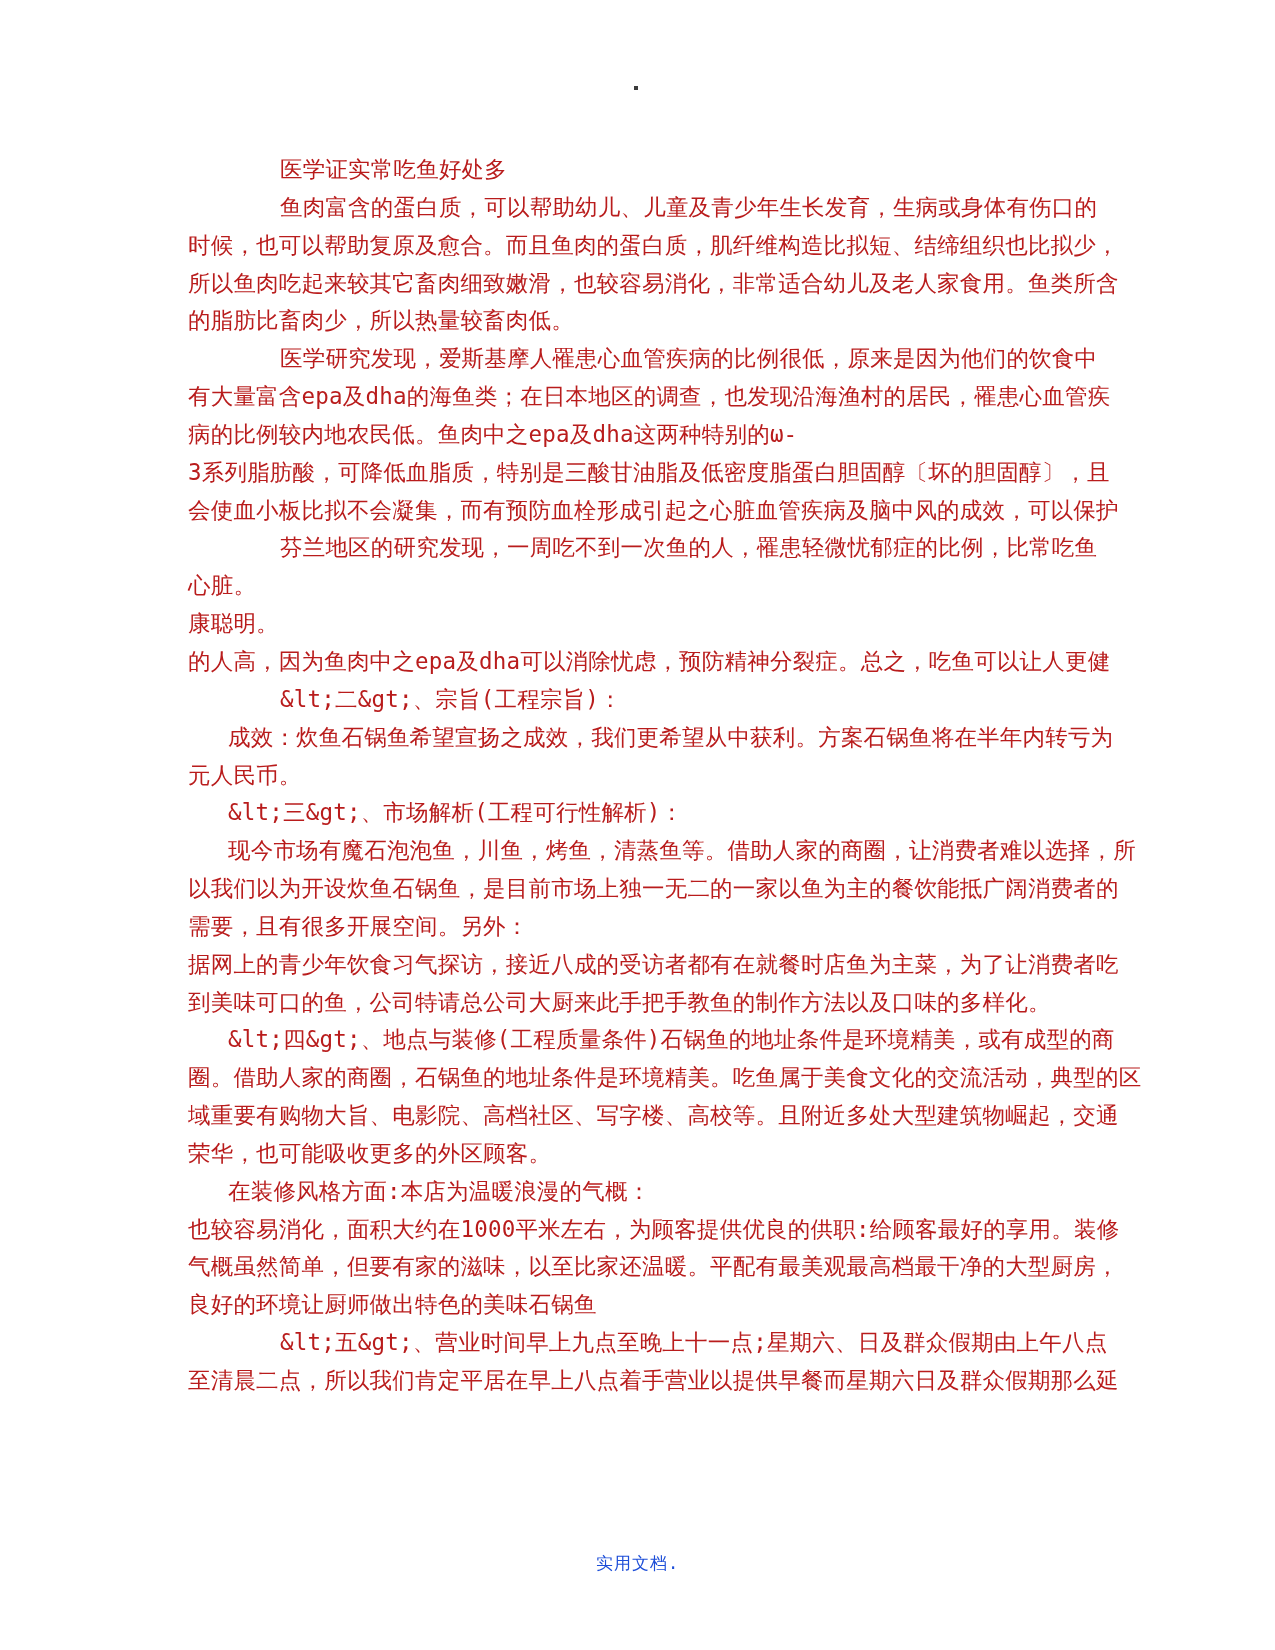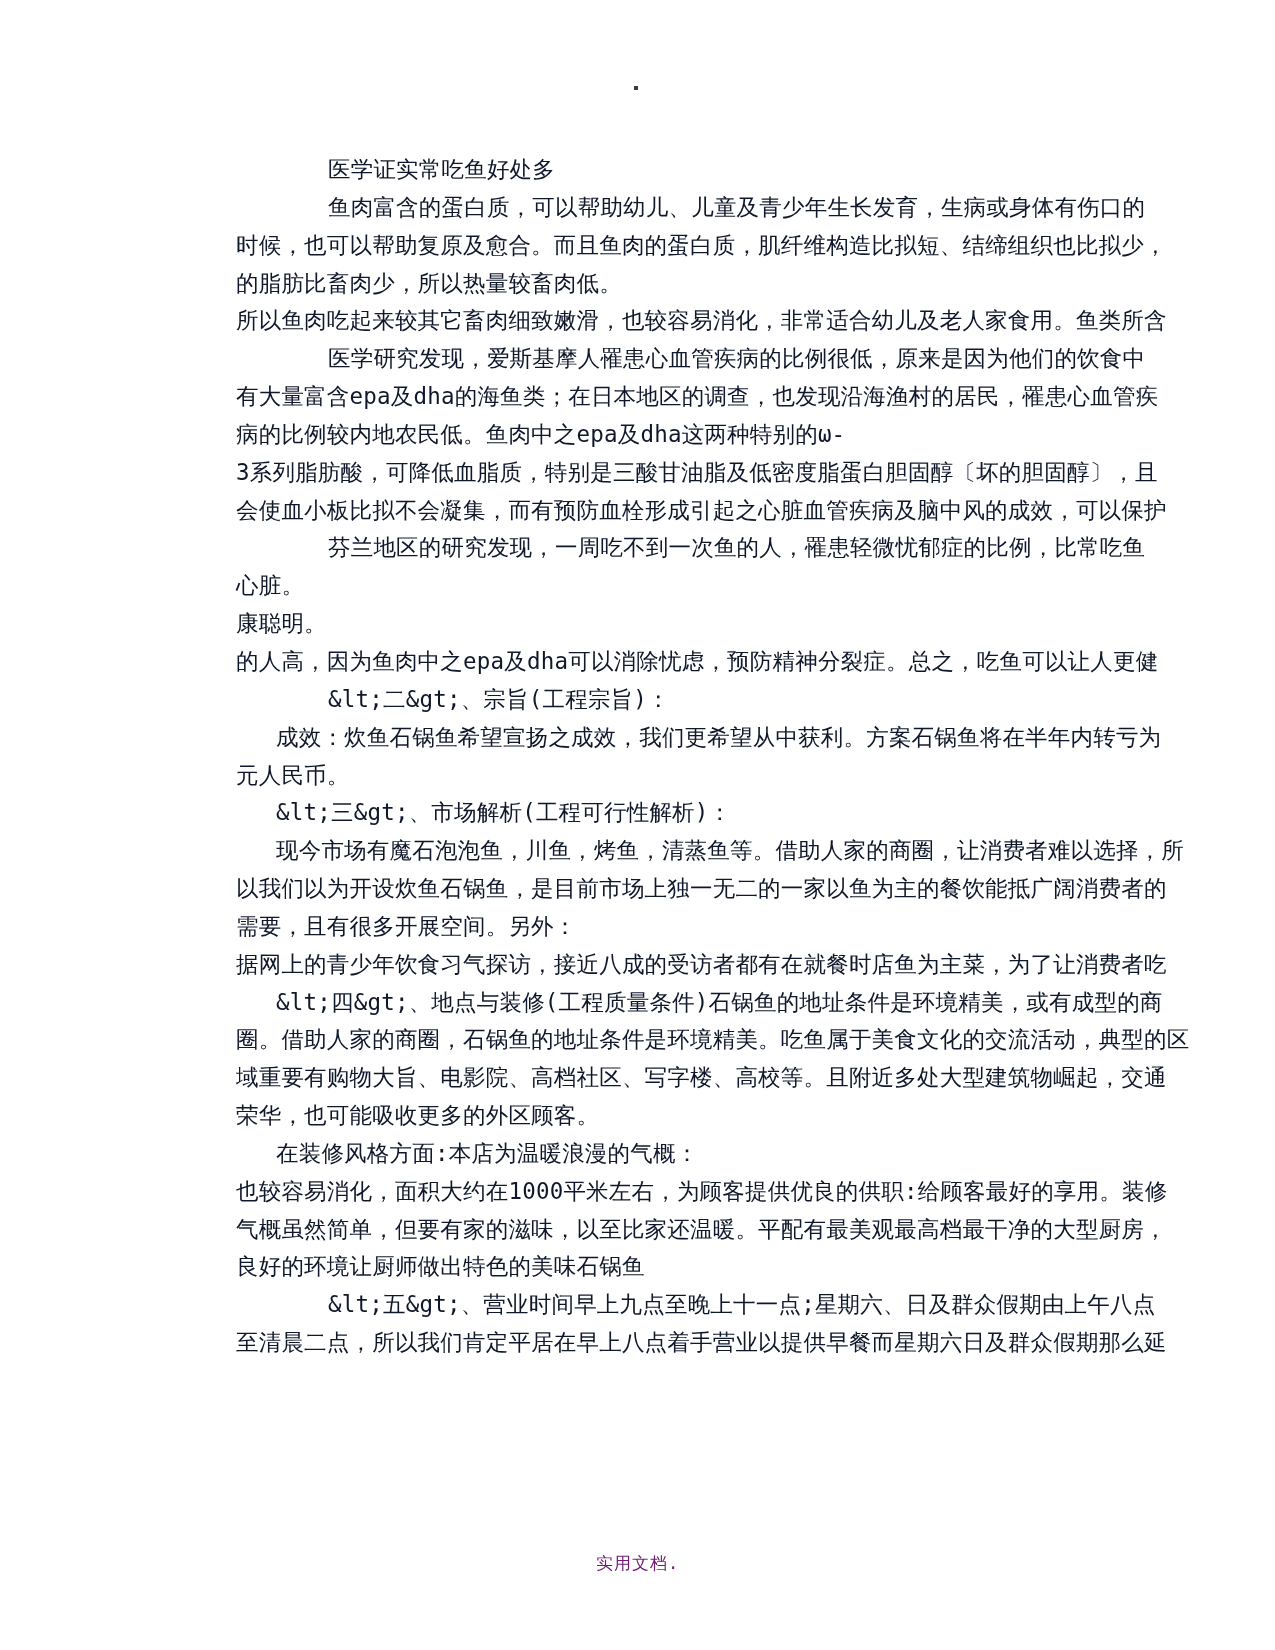--- a/index.html
+++ b/index.html
@@ -26,68 +26,68 @@
   .content {
     position: absolute;
     left: 188px;
     top: 151px;
     width: 905px;
   }
   .line {
     height: 37.85px;
     line-height: 37.85px;
     font-size: 22.5px;
-    color: #0f172a;
+    color: #b91c1c;
     white-space: nowrap;
     letter-spacing: 0.2px;
-    margin-left: 48px;
   }
   .ind-xl { padding-left: 92px; }
   .ind-sm { padding-left: 40px; }
   .ind-none { padding-left: 0; }
   .footer {
     position: absolute;
     left: 0;
     top: 1552px;
     width: 100%;
     text-align: center;
     font-size: 17px;
-    color: #701a75;
+    color: #1d4ed8;
     letter-spacing: 1px;
   }
 </style>
 </head>
 <body>
 
 <div class="page">
   <div class="stray-dot"></div>
   <div class="content">
     <div>
         <div class="line ind-xl">医学证实常吃鱼好处多</div>
         <div class="line ind-xl">鱼肉富含的蛋白质，可以帮助幼儿、儿童及青少年生长发育，生病或身体有伤口的</div>
         <div class="line ind-none">时候，也可以帮助复原及愈合。而且鱼肉的蛋白质，肌纤维构造比拟短、结缔组织也比拟少，</div>
+        <div class="line ind-none">所以鱼肉吃起来较其它畜肉细致嫩滑，也较容易消化，非常适合幼儿及老人家食用。鱼类所含</div>
         <div class="line ind-none">的脂肪比畜肉少，所以热量较畜肉低。</div>
-        <div class="line ind-none">所以鱼肉吃起来较其它畜肉细致嫩滑，也较容易消化，非常适合幼儿及老人家食用。鱼类所含</div>
         <div class="line ind-xl">医学研究发现，爱斯基摩人罹患心血管疾病的比例很低，原来是因为他们的饮食中</div>
         <div class="line ind-none">有大量富含epa及dha的海鱼类；在日本地区的调查，也发现沿海渔村的居民，罹患心血管疾</div>
         <div class="line ind-none">病的比例较内地农民低。鱼肉中之epa及dha这两种特别的ω-</div>
         <div class="line ind-none">3系列脂肪酸，可降低血脂质，特别是三酸甘油脂及低密度脂蛋白胆固醇〔坏的胆固醇〕，且</div>
         <div class="line ind-none">会使血小板比拟不会凝集，而有预防血栓形成引起之心脏血管疾病及脑中风的成效，可以保护</div>
         <div class="line ind-xl">芬兰地区的研究发现，一周吃不到一次鱼的人，罹患轻微忧郁症的比例，比常吃鱼</div>
         <div class="line ind-none">心脏。</div>
         <div class="line ind-none">康聪明。</div>
         <div class="line ind-none">的人高，因为鱼肉中之epa及dha可以消除忧虑，预防精神分裂症。总之，吃鱼可以让人更健</div>
         <div class="line ind-xl">&amp;lt;二&amp;gt;、宗旨(工程宗旨)：</div>
         <div class="line ind-sm">成效：炊鱼石锅鱼希望宣扬之成效，我们更希望从中获利。方案石锅鱼将在半年内转亏为</div>
         <div class="line ind-none">元人民币。</div>
         <div class="line ind-sm">&amp;lt;三&amp;gt;、市场解析(工程可行性解析)：</div>
         <div class="line ind-sm">现今市场有魔石泡泡鱼，川鱼，烤鱼，清蒸鱼等。借助人家的商圈，让消费者难以选择，所</div>
         <div class="line ind-none">以我们以为开设炊鱼石锅鱼，是目前市场上独一无二的一家以鱼为主的餐饮能抵广阔消费者的</div>
         <div class="line ind-none">需要，且有很多开展空间。另外：</div>
         <div class="line ind-none">据网上的青少年饮食习气探访，接近八成的受访者都有在就餐时店鱼为主菜，为了让消费者吃</div>
+        <div class="line ind-none">到美味可口的鱼，公司特请总公司大厨来此手把手教鱼的制作方法以及口味的多样化。</div>
         <div class="line ind-sm">&amp;lt;四&amp;gt;、地点与装修(工程质量条件)石锅鱼的地址条件是环境精美，或有成型的商</div>
         <div class="line ind-none">圈。借助人家的商圈，石锅鱼的地址条件是环境精美。吃鱼属于美食文化的交流活动，典型的区</div>
         <div class="line ind-none">域重要有购物大旨、电影院、高档社区、写字楼、高校等。且附近多处大型建筑物崛起，交通</div>
         <div class="line ind-none">荣华，也可能吸收更多的外区顾客。</div>
         <div class="line ind-sm">在装修风格方面:本店为温暖浪漫的气概：</div>
         <div class="line ind-none">也较容易消化，面积大约在1000平米左右，为顾客提供优良的供职:给顾客最好的享用。装修</div>
         <div class="line ind-none">气概虽然简单，但要有家的滋味，以至比家还温暖。平配有最美观最高档最干净的大型厨房，</div>
         <div class="line ind-none">良好的环境让厨师做出特色的美味石锅鱼</div>
         <div class="line ind-xl">&amp;lt;五&amp;gt;、营业时间早上九点至晚上十一点;星期六、日及群众假期由上午八点</div>
         <div class="line ind-none">至清晨二点，所以我们肯定平居在早上八点着手营业以提供早餐而星期六日及群众假期那么延</div>

